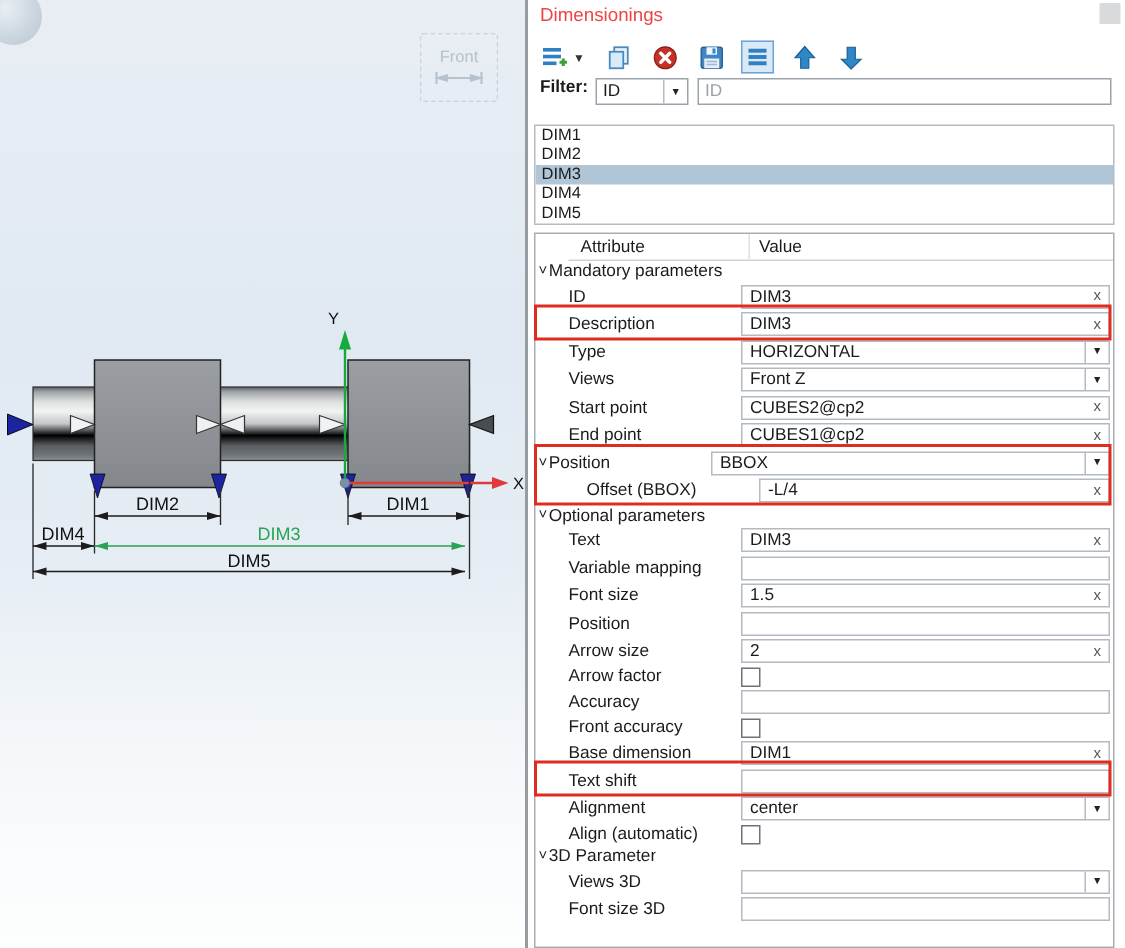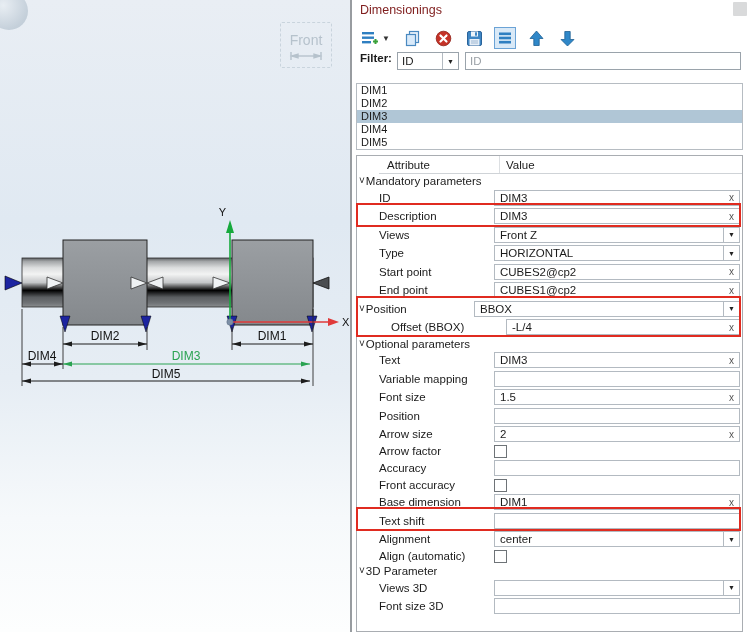--- a/index.html
+++ b/index.html
@@ -15,30 +15,30 @@
     border-right:2px solid #989ca0;
   }
   #sphere{
     position:absolute;left:-10px;top:-8px;width:38px;height:38px;border-radius:50%;
     background:radial-gradient(circle at 35% 35%,#e8eef3,#b9c6d2 70%,#aebcc9);
     opacity:.75;
   }
   #front-btn{
     position:absolute;left:280px;top:22px;width:52px;height:46px;
     border:1px dashed #c9d4dd;color:#b6c2cc;text-align:center;
-    font-size:14px;padding-top:9px;box-sizing:border-box;border-radius:2px;
+    font-size:11px;padding-top:9px;box-sizing:border-box;border-radius:2px;
   }
   #front-btn svg{display:block;margin:3px auto 0;}
   #model-svg{position:absolute;left:0;top:0;}
   
   #panel{
     position:absolute;left:352px;top:0;width:398px;height:632px;background:#fff;
     font-size:11.5px;
   }
-  #panel-title{position:absolute;left:8px;top:3px;font-size:12.5px;color:#7f1d1d;}
+  #panel-title{position:absolute;left:8px;top:3px;font-size:12.5px;color:#ef4444;}
   #corner-btn{position:absolute;right:3px;top:2px;width:14px;height:14px;background:#d9dadb;border-radius:1px;}
   
   #toolbar{position:absolute;left:6px;top:27px;height:22px;display:flex;align-items:center;}
   .tbtn{width:22px;height:22px;display:flex;align-items:center;justify-content:center;box-sizing:border-box;}
   .tbtn.sel{background:#d9e9f7;border:1px solid #6ba3d6;}
   .tcaret{width:12px;height:22px;display:flex;align-items:center;justify-content:center;font-size:8px;color:#333;}
   .tgap{width:9px;}
   
   #filter-row{position:absolute;left:8px;top:52px;display:flex;align-items:flex-start;height:19px;}
   #filter-label{font-weight:700;font-size:11.5px;margin-right:5px;}
@@ -312,36 +312,36 @@
           </div>
           <div class="aval">
             <div class="vbox">
               <span class="vtext">DIM3</span>
               <span class="clear-x">x</span>
             </div>
           </div>
         </div>
         <div class="arow f">
           <div class="alabel ind1">
+            <span>Type</span>
+          </div>
+          <div class="aval">
+            <div class="vbox">
+              <span class="vtext">HORIZONTAL</span>
+              <span class="ddbtn2">▼</span>
+            </div>
+          </div>
+        </div>
+        <div class="arow f">
+          <div class="alabel ind1">
             <span>Views</span>
           </div>
           <div class="aval">
             <div class="vbox">
               <span class="vtext">Front Z</span>
-              <span class="ddbtn2">▼</span>
-            </div>
-          </div>
-        </div>
-        <div class="arow f">
-          <div class="alabel ind1">
-            <span>Type</span>
-          </div>
-          <div class="aval">
-            <div class="vbox">
-              <span class="vtext">HORIZONTAL</span>
               <span class="ddbtn2">▼</span>
             </div>
           </div>
         </div>
         <div class="arow f">
           <div class="alabel ind1">
             <span>Start point</span>
           </div>
           <div class="aval">
             <div class="vbox">

